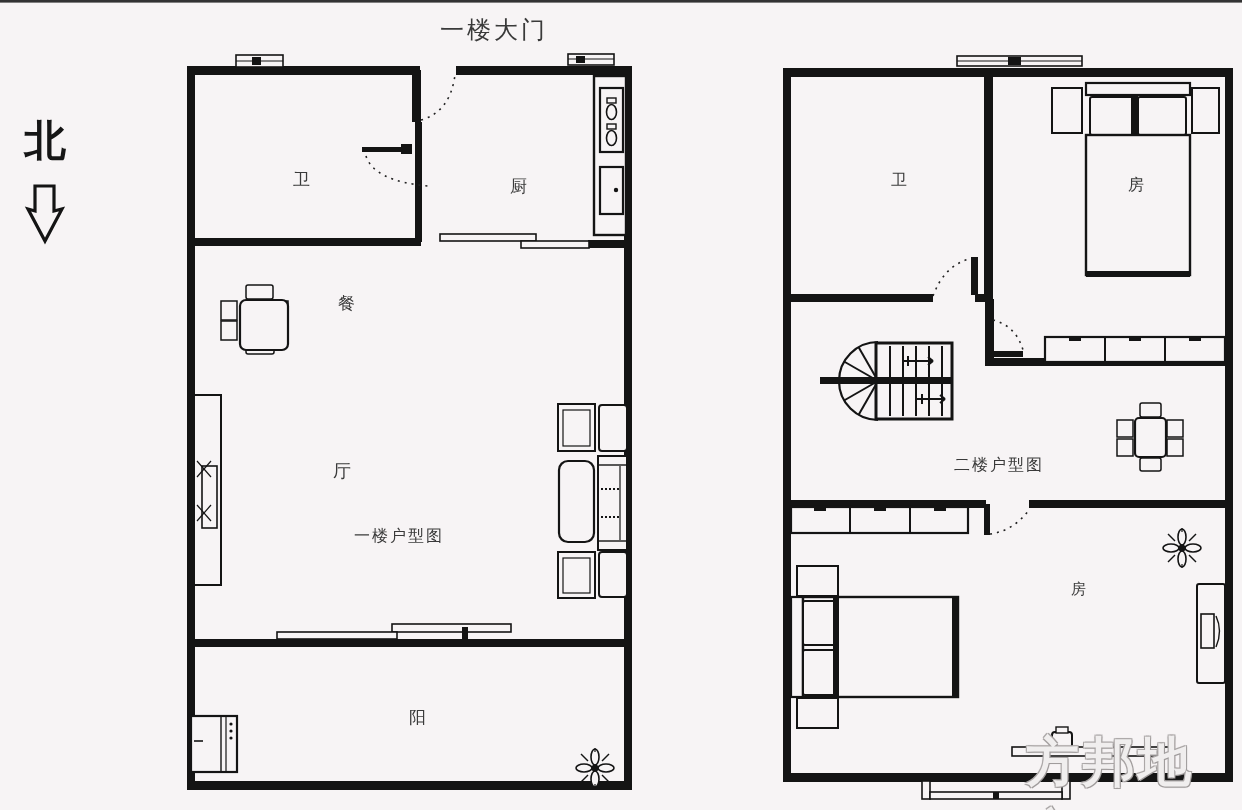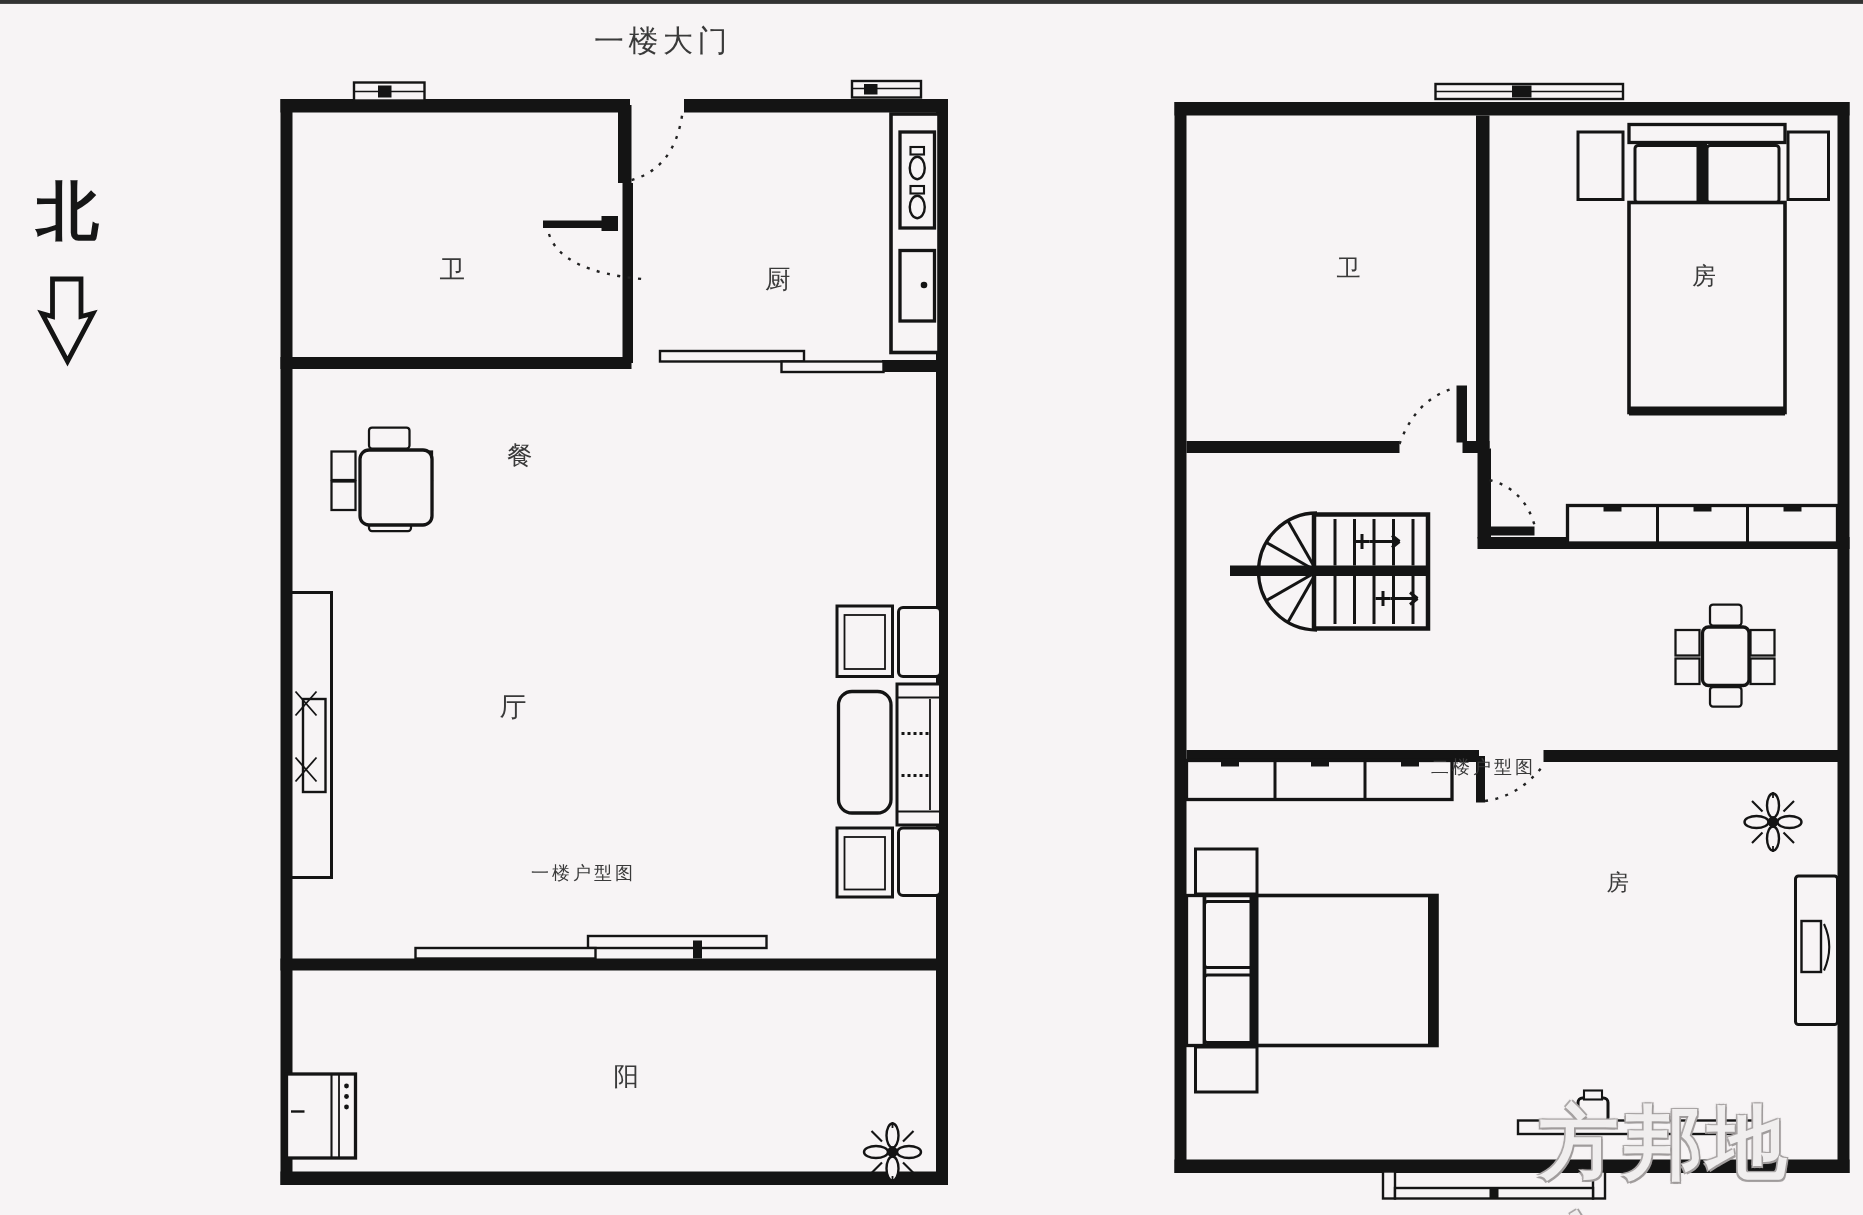--- a/index.html
+++ b/index.html
@@ -1,22 +1,22 @@
 <!DOCTYPE html>
 <html><head>
 <meta charset="utf-8">
 <style>
   html,body{margin:0;padding:0;background:#e9e6e7;}
   #canvas{position:relative;width:1242px;height:810px;background:#f7f4f5;overflow:hidden;
           font-family:"Liberation Sans","DejaVu Sans",sans-serif;}
   #canvas svg{position:absolute;left:0;top:0;}
   .lbl{position:absolute;color:#3a3a3a;white-space:nowrap;line-height:1;}
   .lbl-room{font-size:17px;letter-spacing:1px;}
-  .lbl-title{font-size:12px;letter-spacing:2px;margin-top:48px;}
-  .lbl-gate{font-size:20px;letter-spacing:3px;}
+  .lbl-title{font-size:16px;letter-spacing:2px;}
+  .lbl-gate{font-size:24px;letter-spacing:3px;margin-left:44px;}
   .lbl-north{font-size:42px;font-weight:600;color:#161616;}
   .watermark{position:absolute;font-size:53px;font-weight:bold;letter-spacing:3px;
              color:rgba(247,245,245,0.92);
              text-shadow:0 0 2px #979393,1px 1px 0 #a39f9f,-1px -1px 0 #b3afaf,1px -1px 0 #a9a5a5,-1px 1px 0 #a9a5a5;}
 </style>
 </head>
 <body>
 
 <div id="canvas">
 

